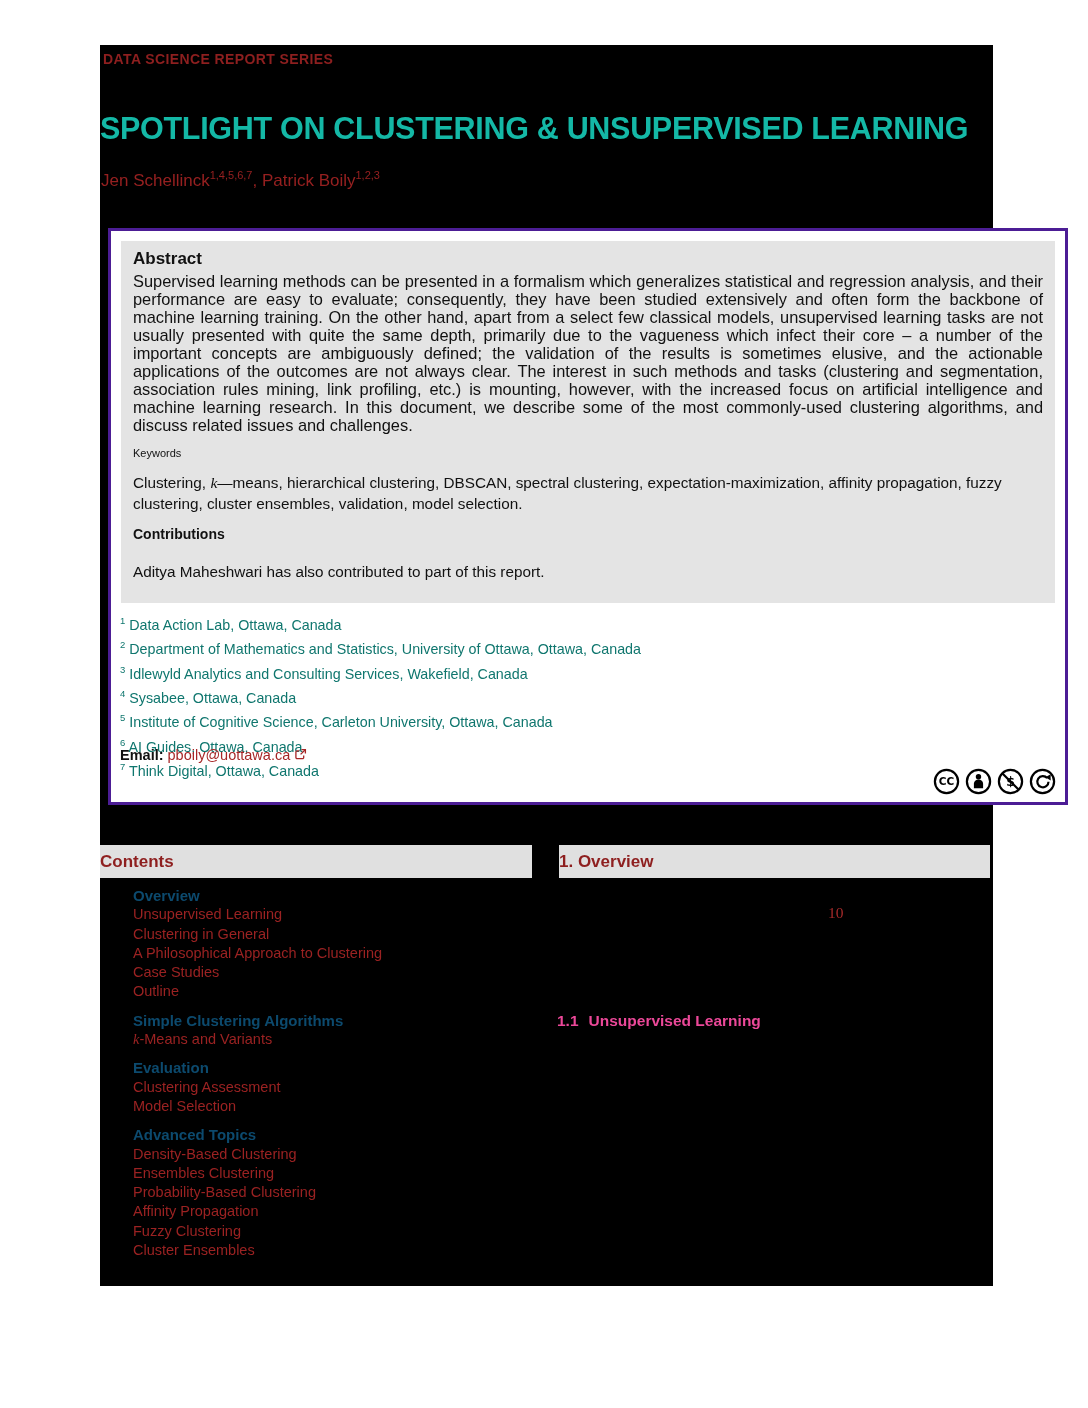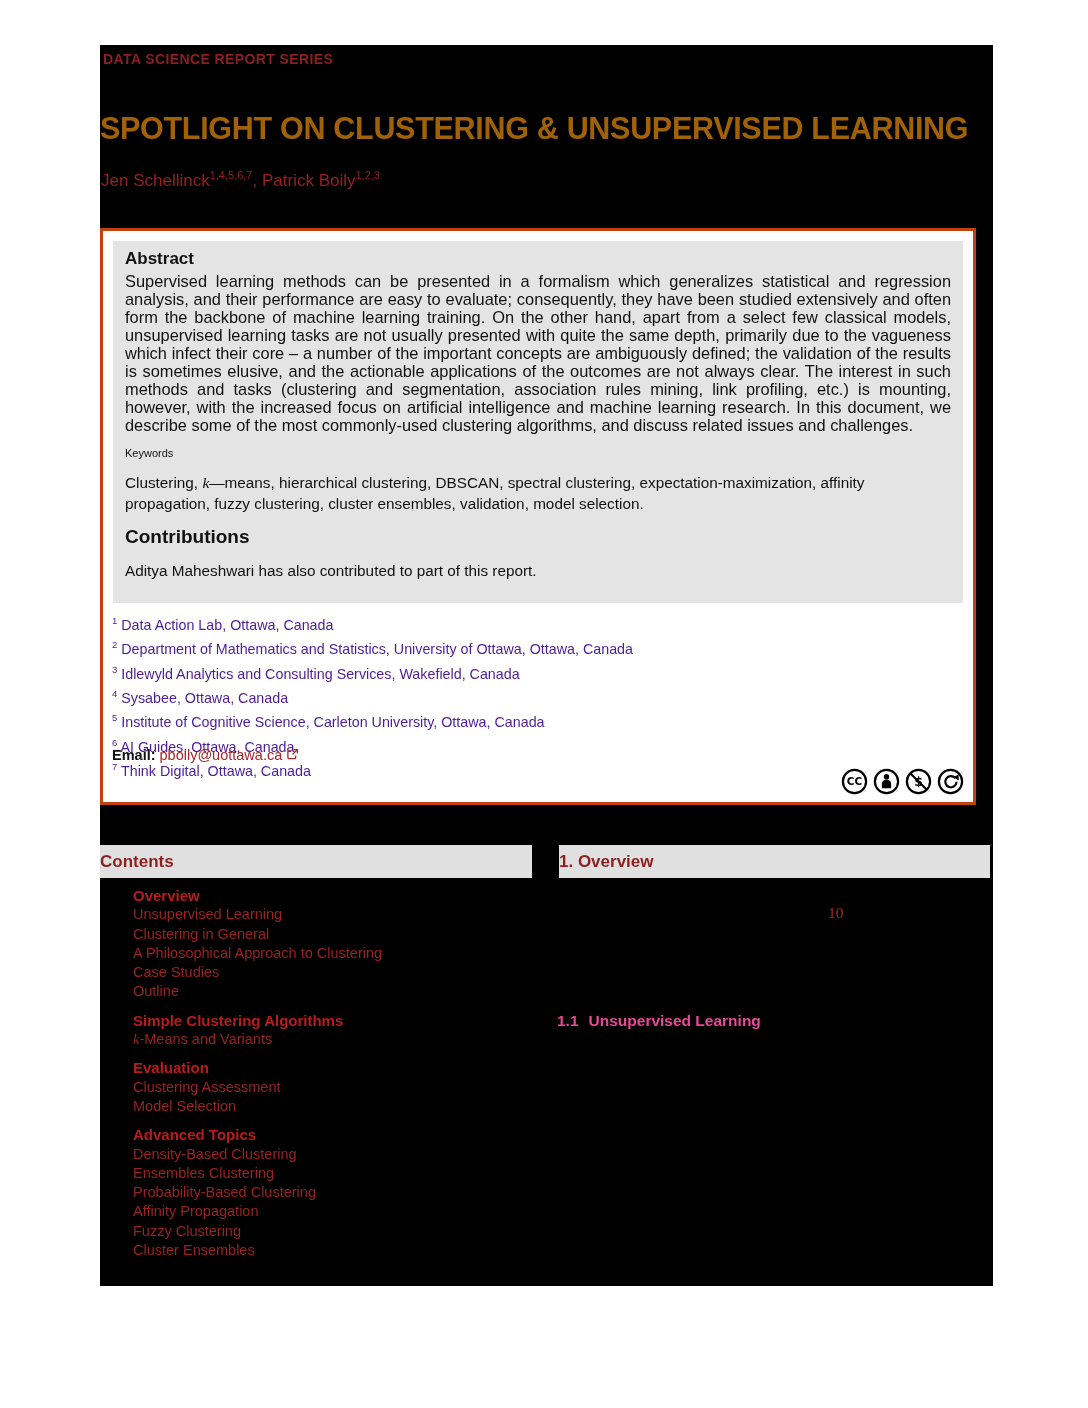--- a/index.html
+++ b/index.html
@@ -11,62 +11,62 @@
   .block{
     position:absolute;left:100px;top:45px;width:893px;height:1241px;
     background:#000000;
   }
   .series{
     position:absolute;left:3px;top:6px;
     font-size:14px;font-weight:bold;letter-spacing:.4px;color:#8e1f1f;
   }
   .title{
     position:absolute;left:0;top:66px;width:100%;
-    font-size:30.5px;font-weight:bold;letter-spacing:-.3px;color:#a16207;
+    font-size:30.5px;font-weight:bold;letter-spacing:-.3px;color:#14b8a6;
     white-space:nowrap;
   }
   .authors{
     position:absolute;left:1px;top:124px;
     font-size:17px;color:#962020;
   }
   .authors sup{font-size:11px;margin-top:40px;}
   .whitebox{
-    position:absolute;left:0;top:183px;width:876px;height:577px;
-    box-sizing:border-box;border:3px solid #c2410c;background:#ffffff;
+    position:absolute;left:8px;top:183px;width:960px;height:577px;
+    box-sizing:border-box;border:3px solid #4c1d95;background:#ffffff;
   }
   .graypanel{
     position:absolute;left:10px;top:10px;right:10px;height:362px;
     box-sizing:border-box;background:#e4e4e4;padding:7px 12px 8px 12px;
     color:#111;
   }
   .abs-head{font-size:17px;font-weight:bold;margin:1px 0 3px 0;}
   .abs-body{font-size:16.4px;line-height:18px;text-align:justify;}
   .kw-head{font-size:11px;font-weight:normal;margin:13px 0 14px 0;}
   .kw-body{font-size:15.3px;line-height:20.5px;}
   .kw-body i{font-family:"Liberation Serif",serif;font-size:15.6px;}
-  .contrib-head{font-size:19px;font-weight:bold;margin:12px 0 13px 0;}
+  .contrib-head{font-size:14px;font-weight:bold;margin:12px 0 20px 0;}
   .contrib-body{font-size:15.3px;line-height:20px;}
-  .affils{position:absolute;left:9px;top:380px;color:#4c1d95;}
+  .affils{position:absolute;left:9px;top:380px;color:#0f766e;}
   .affil-row{font-size:14.3px;line-height:19.6px;}
   .affil-row sup{font-size:9.5px;}
   .email-row{position:absolute;left:9px;top:516px;font-size:14.5px;color:#111;}
   .email-label{font-weight:bold;}
   .email-link{color:#a62626;text-decoration:none;margin-left:4px;cursor:pointer;}
   .ext-icon{margin-left:4px;vertical-align:-1px;}
   .license{position:absolute;right:9px;bottom:7px;display:flex;gap:5px;}
   .license a{display:block;width:27px;height:27px;cursor:pointer;}
   .bar{
     position:absolute;height:33px;background:#e0e0e0;
     display:flex;align-items:center;
     font-size:17px;font-weight:bold;color:#8e1f1f;
   }
   .bar-contents{left:100px;top:845px;width:432px;}
   .bar-overview{left:559px;top:845px;width:431px;}
   .toc{position:absolute;left:133px;top:886px;width:410px;}
-  .toc-section{font-size:15px;font-weight:bold;color:#b91c1c;line-height:19.3px;margin-top:9px;cursor:pointer;}
+  .toc-section{font-size:15px;font-weight:bold;color:#0c4a6e;line-height:19.3px;margin-top:9px;cursor:pointer;}
   .toc-section:first-child{margin-top:0;}
   .toc-item{font-size:14.5px;color:#9b2222;line-height:19.3px;cursor:pointer;}
   .toc-item i{font-family:"Liberation Serif",serif;}
   .ov-pagenum{
     position:absolute;left:828px;top:904px;
     font-family:"Liberation Serif",serif;font-size:15.5px;color:#a62a2a;
   }
   .ov-subsection{
     position:absolute;left:557px;top:1012px;
     font-size:15.5px;font-weight:bold;color:#ec4899;

